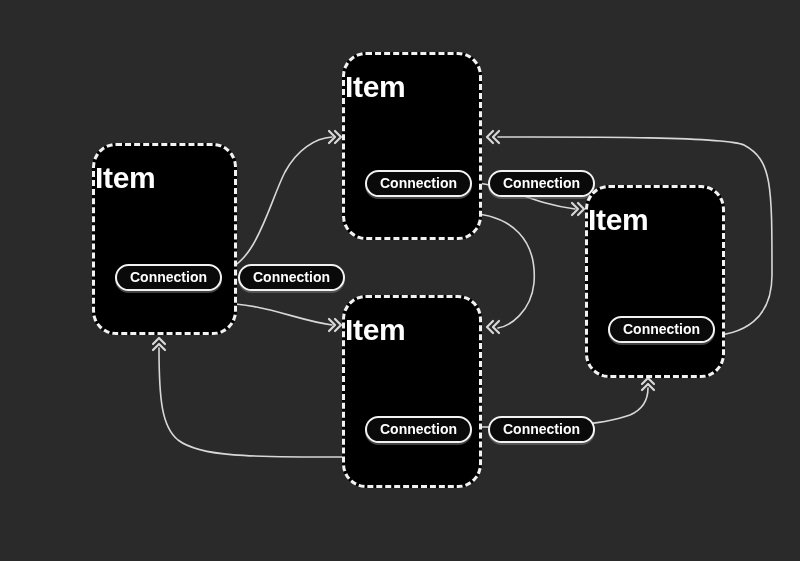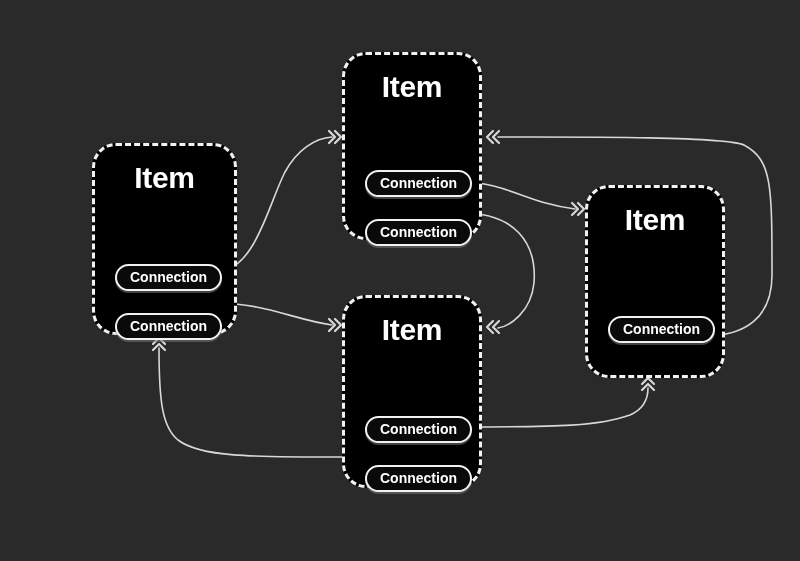--- a/index.html
+++ b/index.html
@@ -24,38 +24,38 @@
     pointer-events: none;
   }
   .node {
     position: absolute;
     box-sizing: border-box;
     background: #000000;
     border: 3px dashed #f2f2f2;
     border-radius: 24px;
     display: flex;
     flex-direction: column;
-    align-items: center;
+    align-items: flex-start;
   }
   .node-title {
     color: #f4f4f6;
     font-size: 30px;
     font-weight: bold;
     letter-spacing: -0.3px;
     margin-top: 16px;
     line-height: 1.05;
     text-align: center;
     user-select: none;
   }
   .port-stack {
     position: absolute;
     left: 20px;
     display: flex;
-    flex-direction: column;
-    gap: 22px;
+    flex-direction: row;
+    gap: 16px;
   }
   .port {
     box-sizing: border-box;
     background: #0a0a0a;
     border: 2px solid #ffffff;
     border-radius: 999px;
     color: #ffffff;
     font-size: 14px;
     font-weight: bold;
     padding: 3px 13px 4px 13px;

